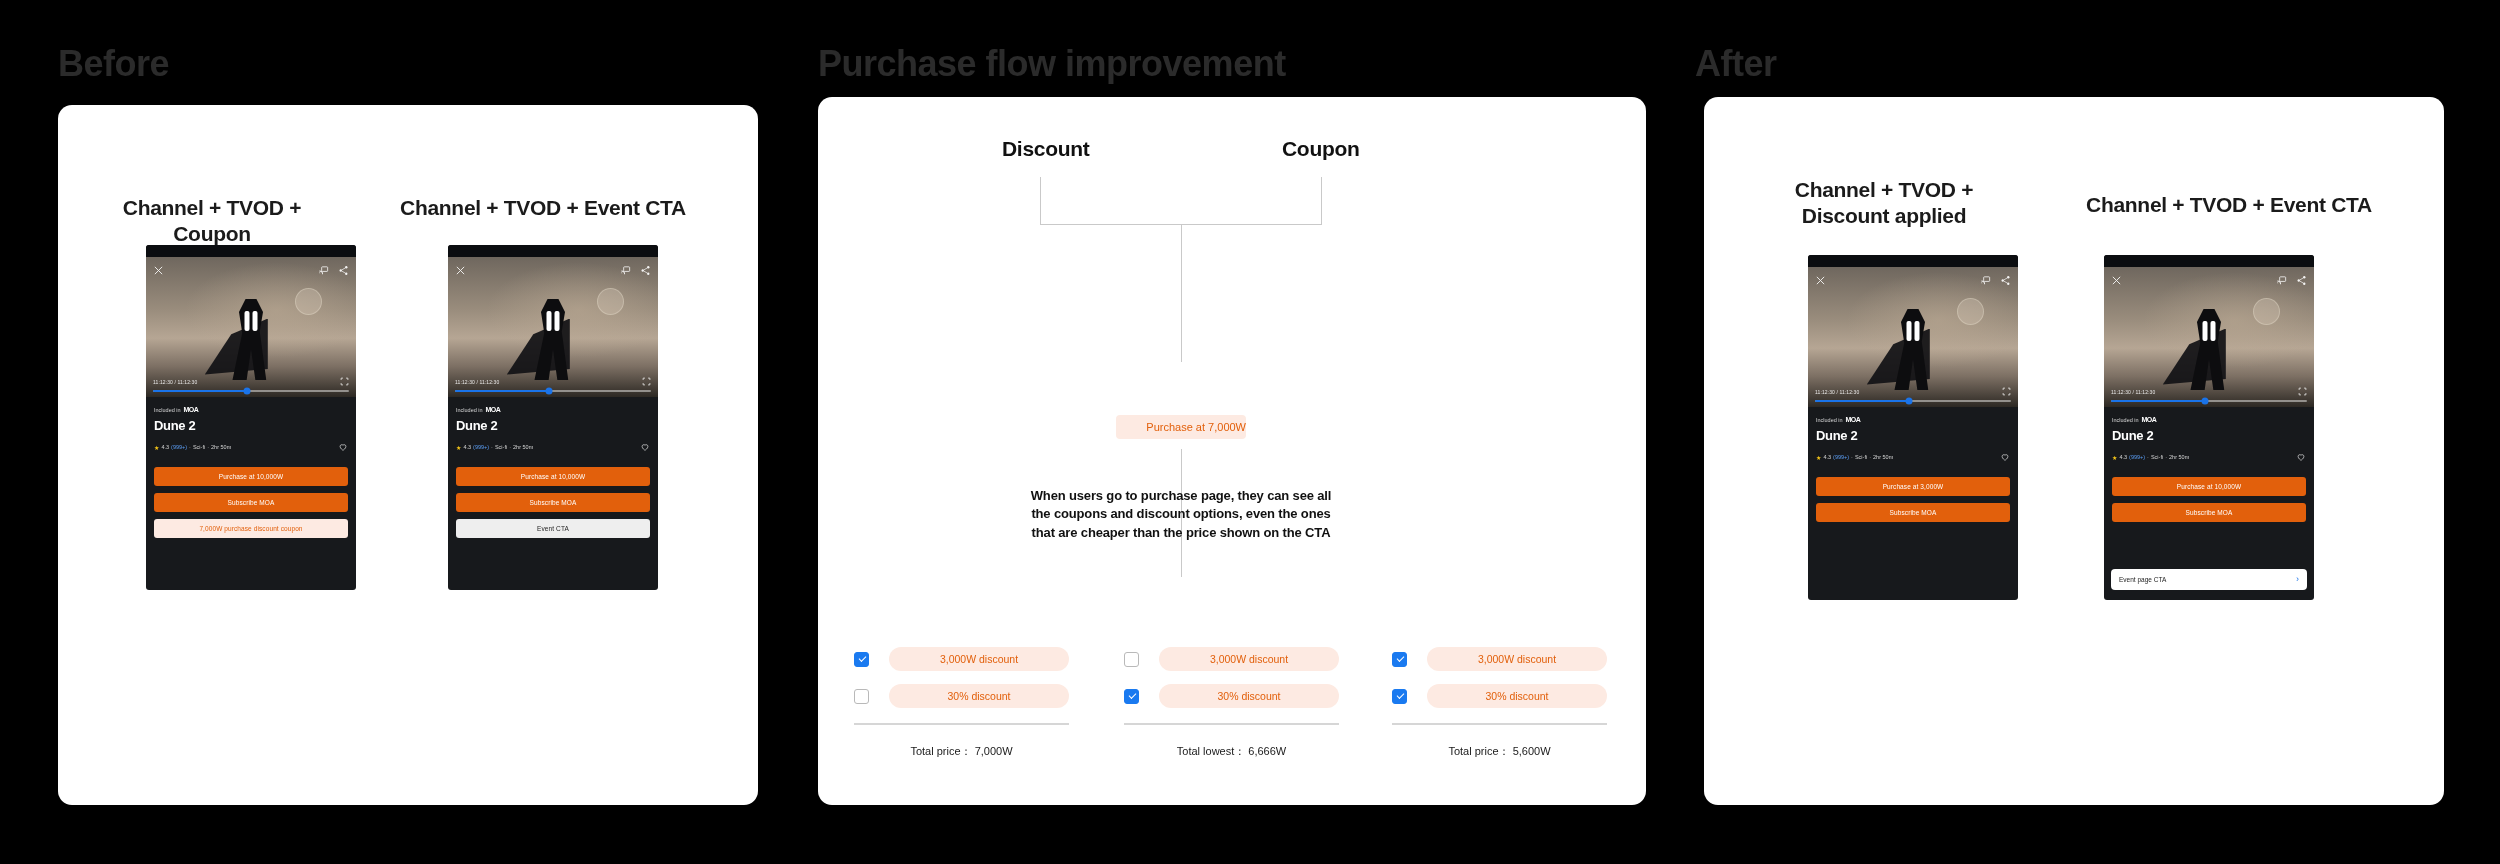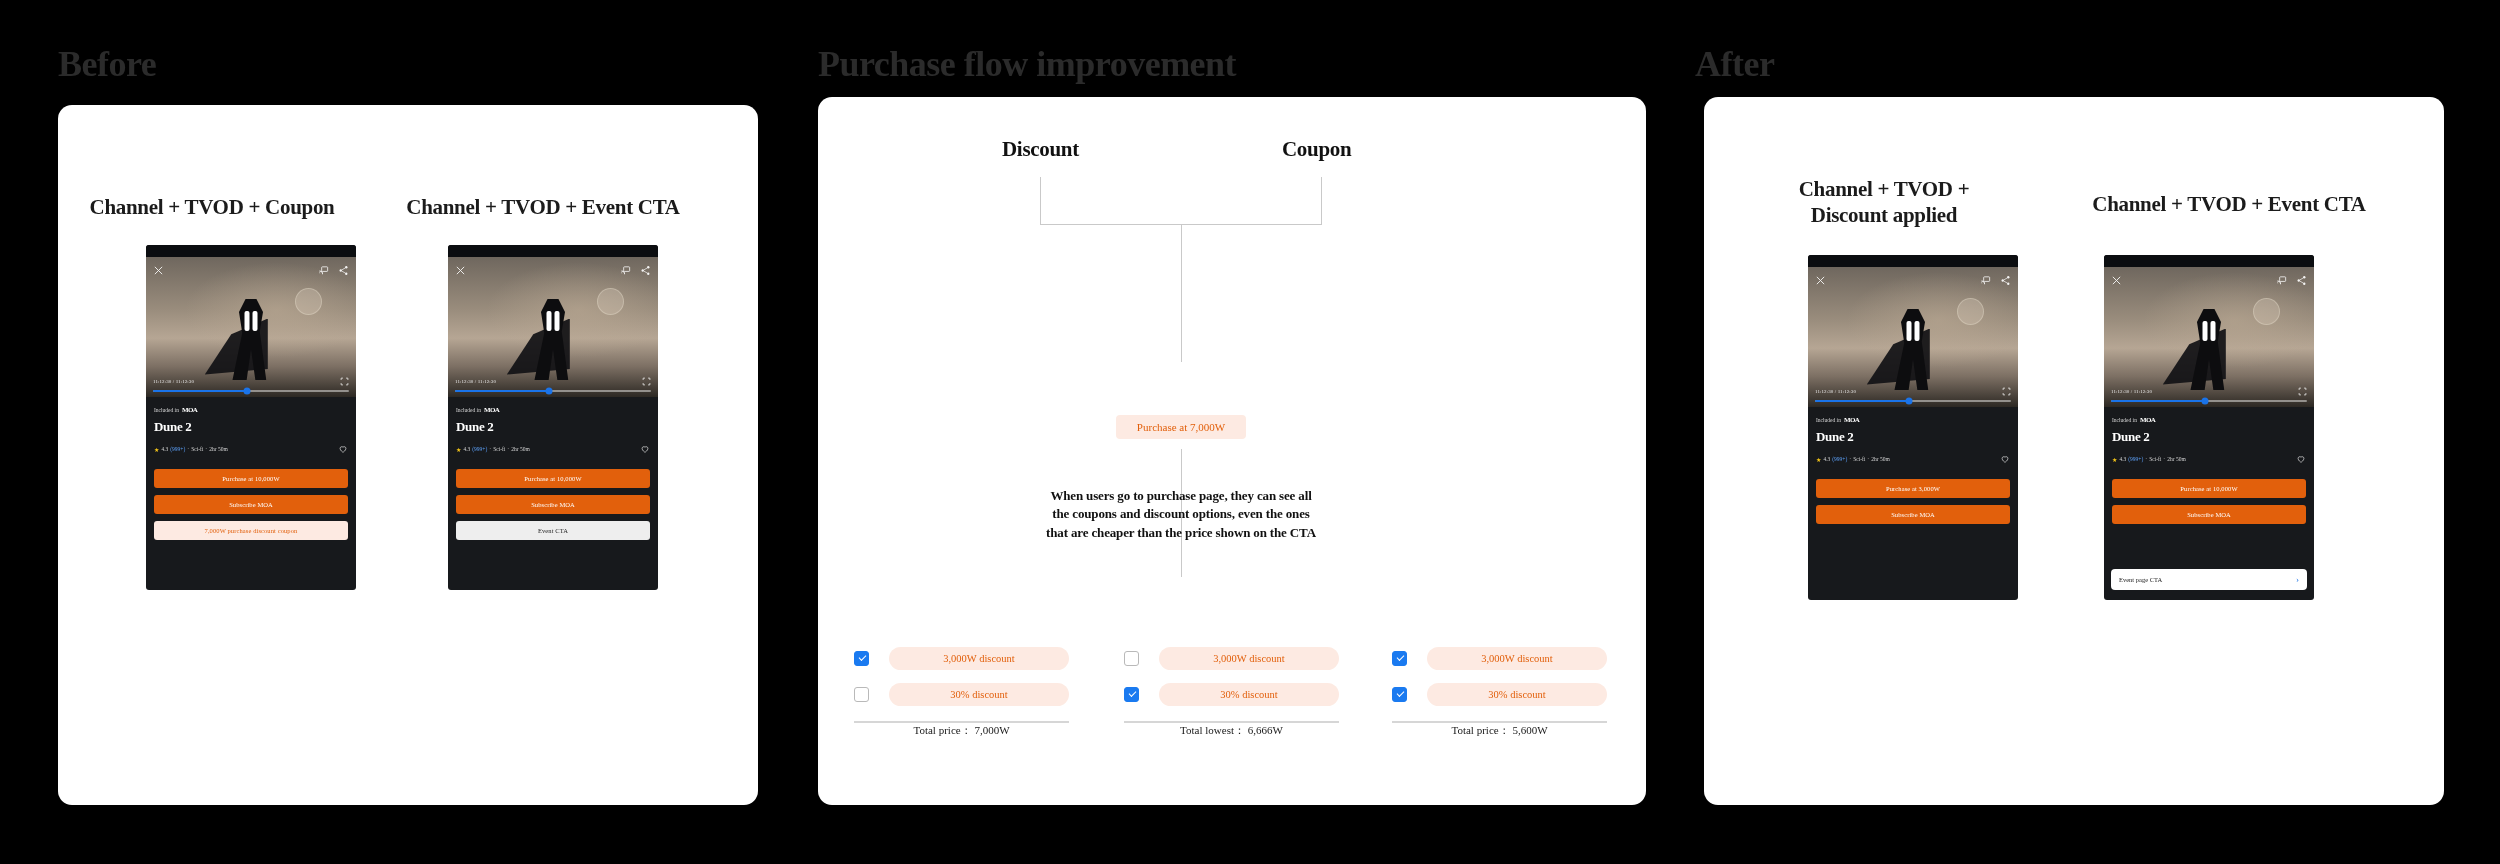--- a/index.html
+++ b/index.html
@@ -2,21 +2,21 @@
 <html><head>
 <meta charset="utf-8">
 <style>
   * { box-sizing: border-box; margin: 0; padding: 0; }
   html, body {
     width: 2500px; height: 864px;
     background: #000000;
     font-family: "Liberation Sans", sans-serif;
     overflow: hidden;
   }
-  .stage { position: relative; width: 2500px; height: 864px; background: #000; font-family: Liberation Serif, serif; }
+  .stage { position: relative; width: 2500px; height: 864px; background: #000; }
 
   
   .section-label {
     position: absolute;
     font-size: 36px;
     font-weight: 700;
     color: #2b2b2b;
     letter-spacing: -0.5px;
     white-space: nowrap;
   }
@@ -148,21 +148,21 @@
   .note {
     position: absolute;
     text-align: center;
     font-size: 13px; font-weight: 700; color: #111; line-height: 1.42;
     letter-spacing: -0.15px;
   }
   .price-pill {
     position: absolute;
     background: #fdeae2; color: #e2600c;
     font-size: 11px; border-radius: 4px;
-    padding: 6px 0; text-align: center;
+    padding: 6px 0; text-align: right;
     width: 130px;
   }
 
   .opt-group { position: absolute; width: 215px; }
   .opt-row { display: flex; align-items: center; gap: 20px; margin-bottom: 13px; }
   .cbox { width: 15px; height: 15px; border-radius: 3px; flex: 0 0 auto; position: relative; }
   .cbox.off { border: 1.5px solid #b9b9b9; background: #fff; }
   .cbox.on  { background: #1a7af0; border: 1.5px solid #1a7af0; }
   .cbox.on::after {
     content: ""; position: absolute; left: 3.5px; top: 3px;
@@ -170,21 +170,21 @@
     border-left: 1.6px solid #fff; border-bottom: 1.6px solid #fff;
     transform: rotate(-45deg);
   }
   .opt-pill {
     flex: 1 1 auto;
     background: #fdeae2; color: #e2600c;
     font-size: 10.5px; text-align: center;
     border-radius: 12px; padding: 6px 0;
   }
   .divider { height: 1.5px; background: #d6d6d6; margin: 15px 0 0 0; }
-  .total { text-align: center; font-size: 11px; color: #1a1a1a; white-space: nowrap; }
+  .total { text-align: center; font-size: 11px; color: #1a1a1a; margin-top: 19px; white-space: nowrap; }
 </style>
 </head>
 <body>
 
 <div class="stage">
 
   <div class="section-label" id="label-before">Before</div>
   <div class="section-label" id="label-center">Purchase flow improvement</div>
   <div class="section-label" id="label-after">After</div>
 

